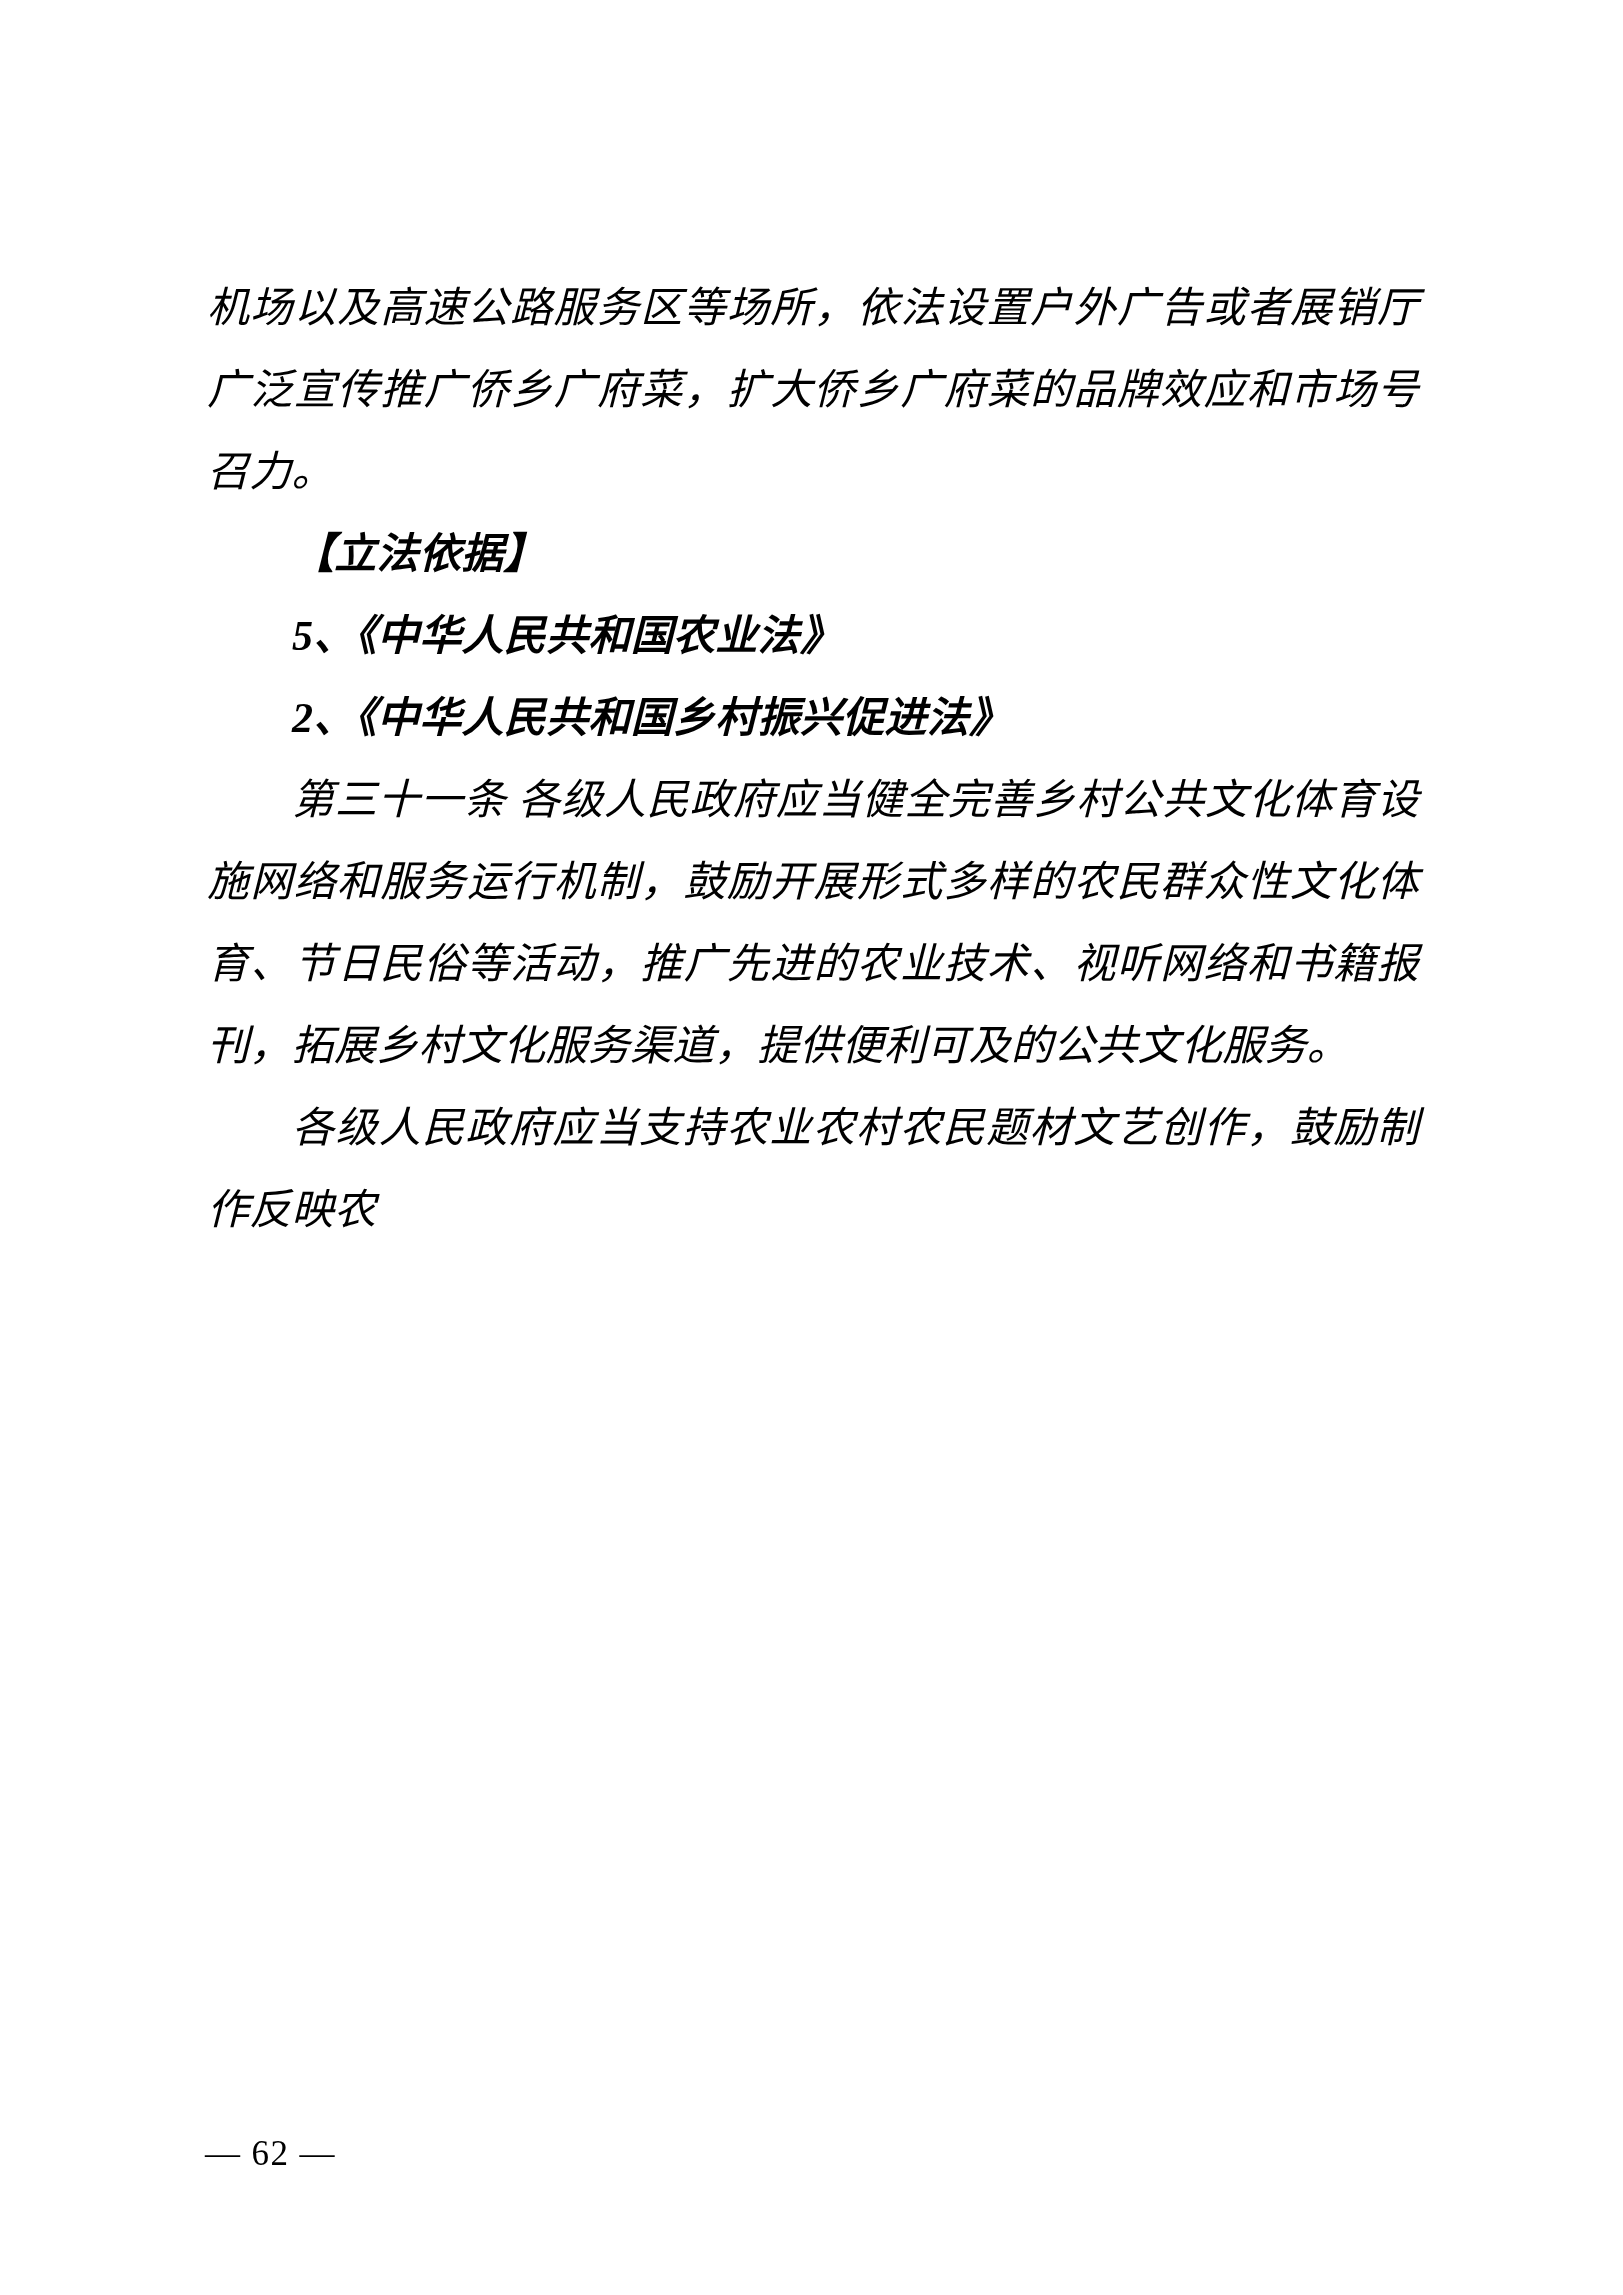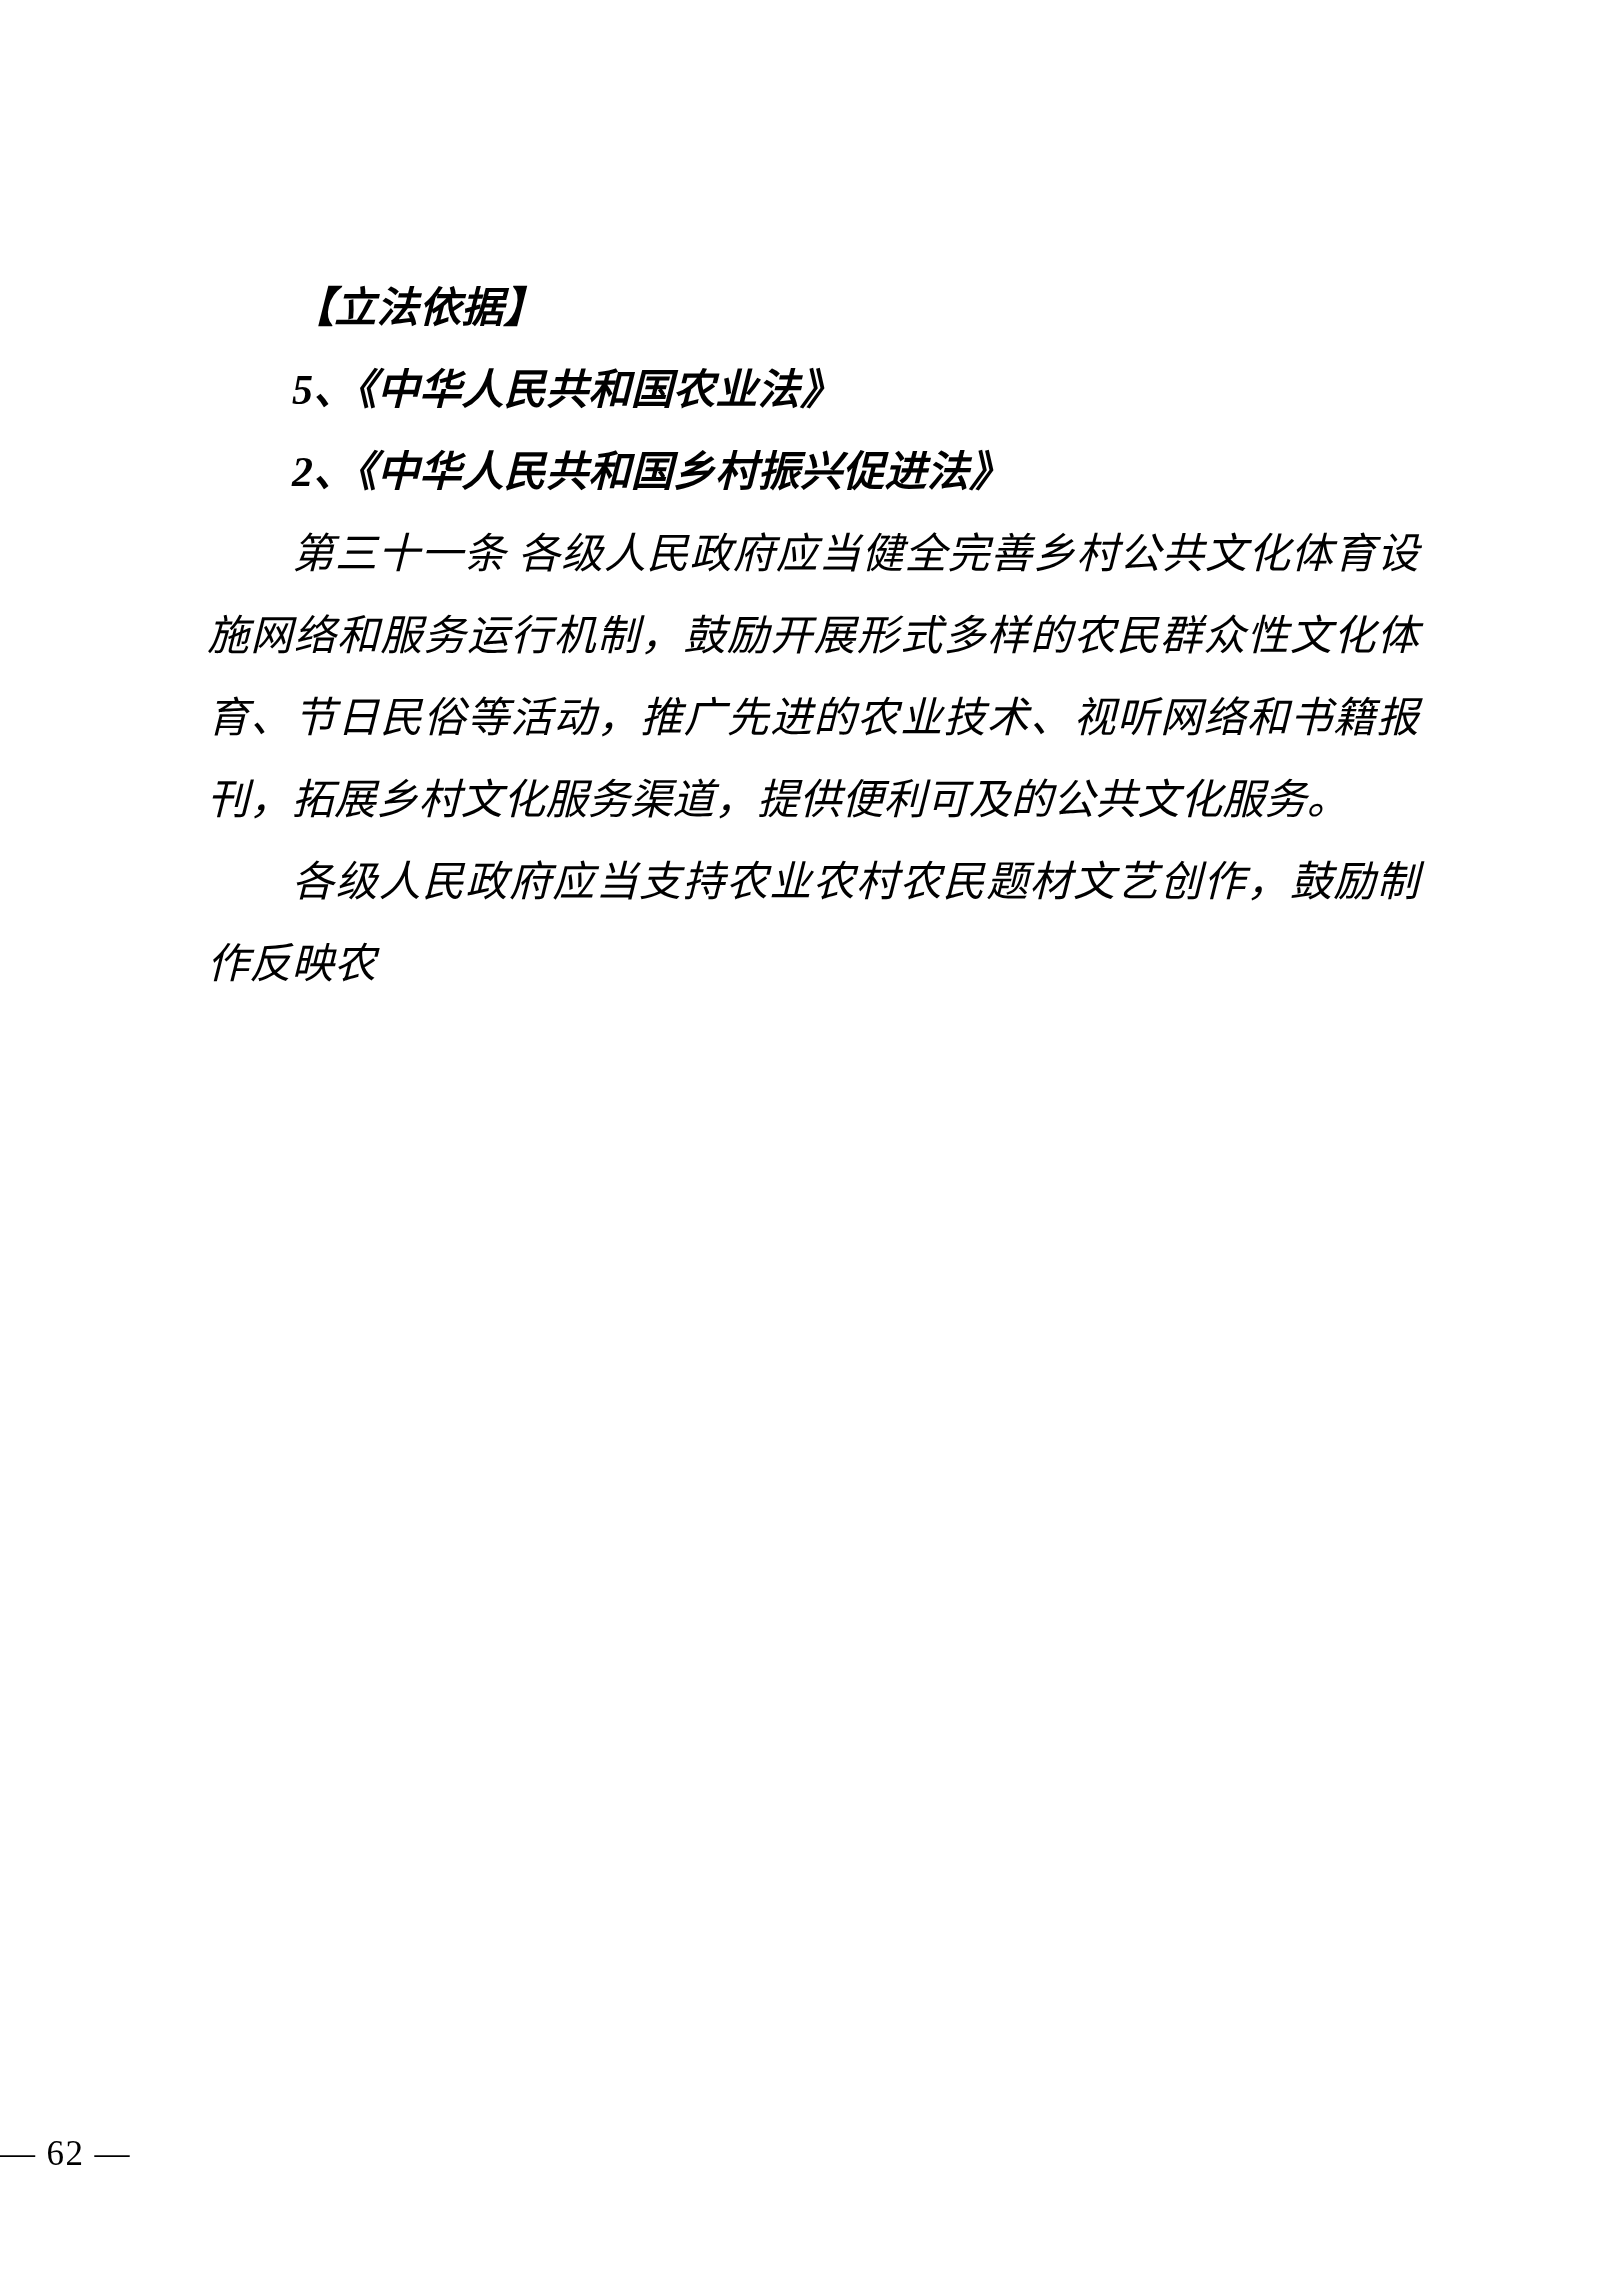--- a/index.html
+++ b/index.html
@@ -67,30 +67,32 @@
     text-align: center;
     font-family: "Liberation Serif", "DejaVu Serif", serif;
     font-size: 35px;
     color: #000000;
     letter-spacing: 1.4px;
   }
 
   
   .page-footer.left-offset {
     text-align: left;
+    padding-left: 205px;
     box-sizing: border-box;
   }
 </style>
 </head>
 <body>
 
 <div class="page">
 
   <div class="doc-body">
 
+    <p class="para noindent">机场以及高速公路服务区等场所，依法设置户外广告或者展销厅广泛宣传推广侨乡广府菜，扩大侨乡广府菜的品牌效应和市场号召力。</p>
 
     <p class="para indent bold">【立法依据】</p>
 
     <p class="para indent bold">5、《中华人民共和国农业法》</p>
 
 
     <p class="para indent bold">2、《中华人民共和国乡村振兴促进法》</p>
 
 
 

